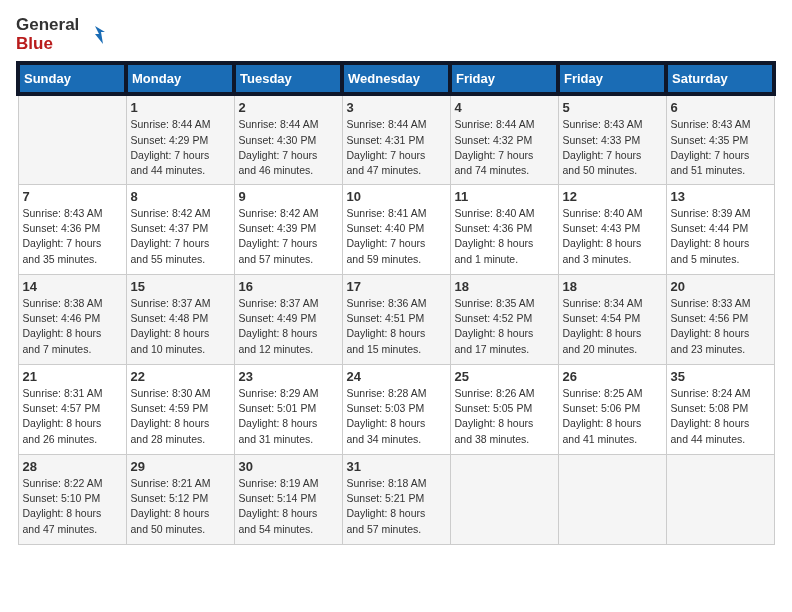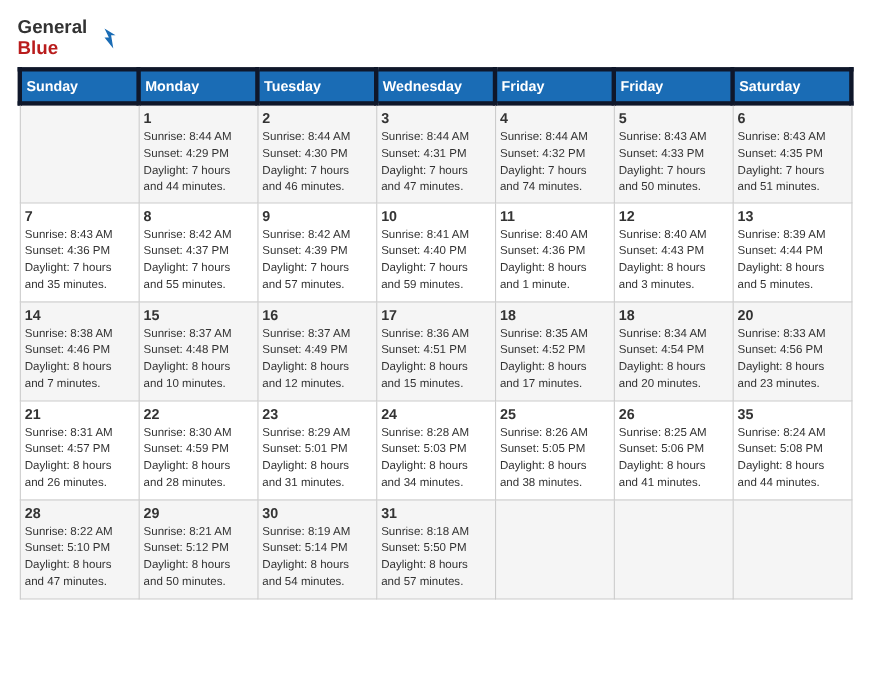--- a/index.html
+++ b/index.html
@@ -385,21 +385,21 @@
             <div>Sunrise: 8:19 AM</div>
             <div>Sunset: 5:14 PM</div>
             <div>Daylight: 8 hours</div>
             <div>and 54 minutes.</div>
           </div>
         </td>
         <td>
           <span class="day-number">31</span>
           <div class="day-info">
             <div>Sunrise: 8:18 AM</div>
-            <div>Sunset: 5:50 PM</div>
+            <div>Sunset: 5:21 PM</div>
             <div>Daylight: 8 hours</div>
             <div>and 57 minutes.</div>
           </div>
         </td>
         <td></td>
         <td></td>
         <td></td>
       </tr>
     </tbody>
 </table>

